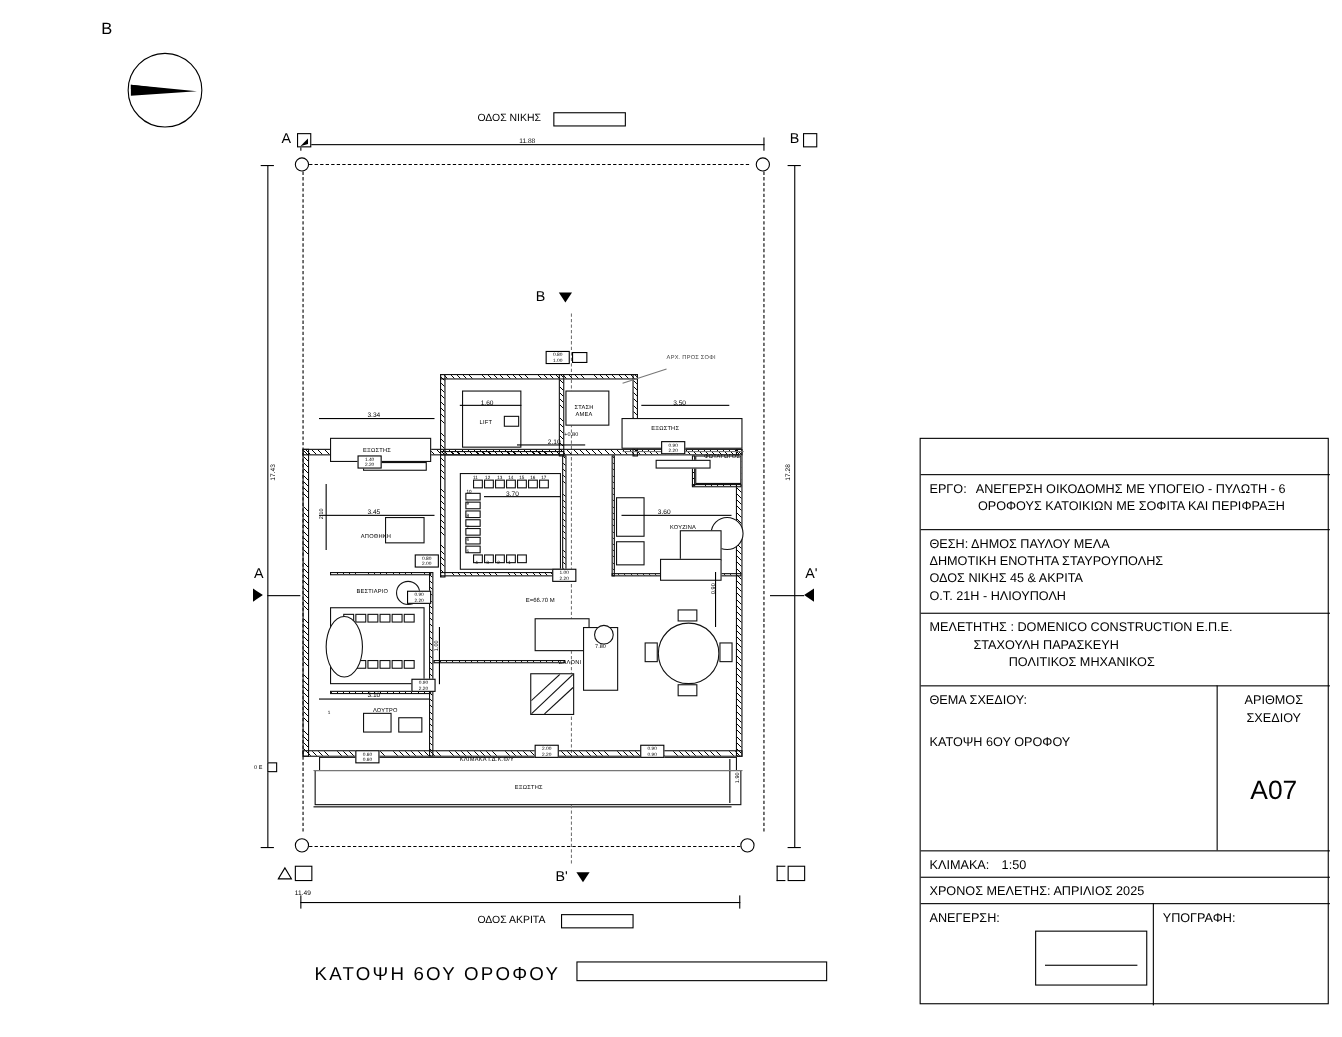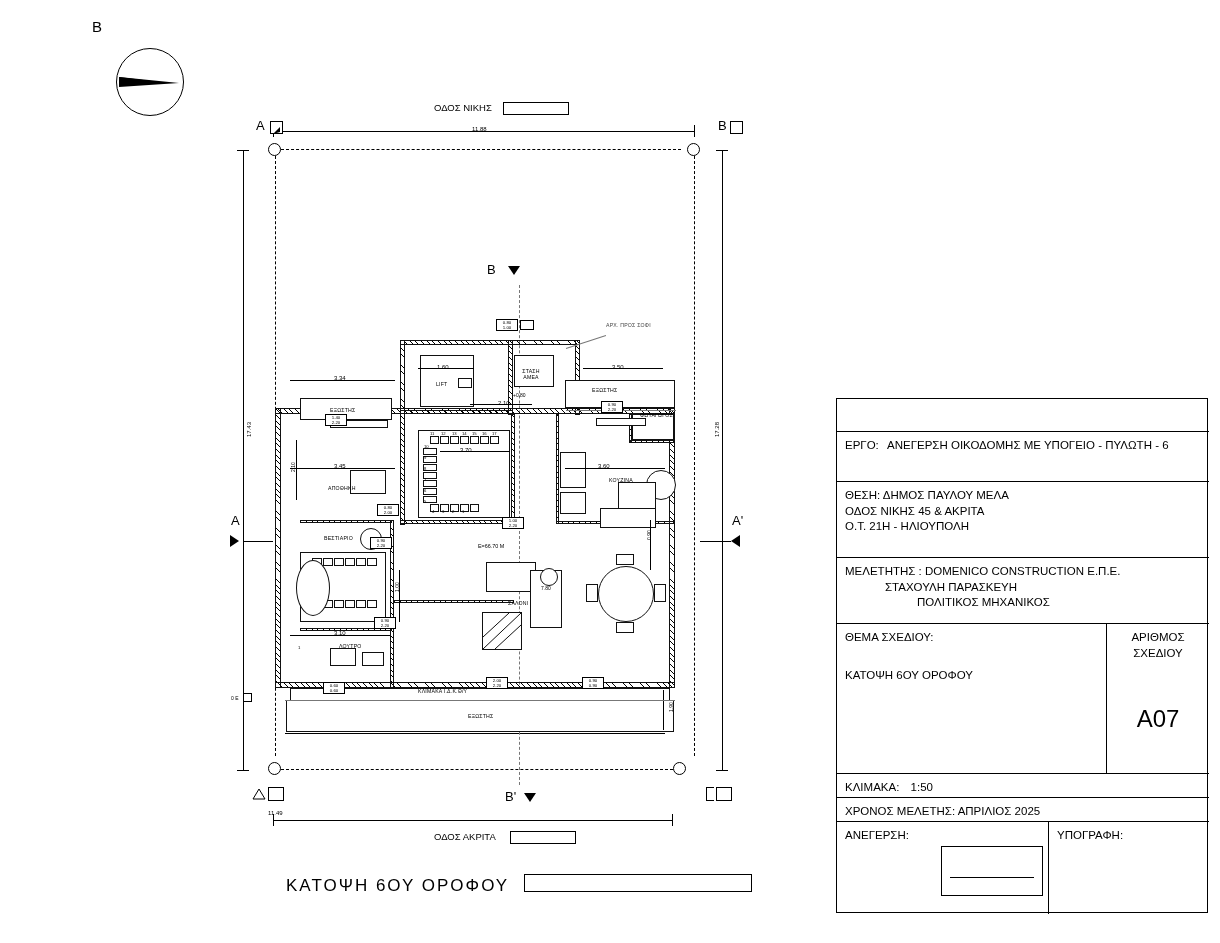--- a/index.html
+++ b/index.html
@@ -489,24 +489,26 @@
 
   <div class="plan-title" style="left:286px; top:876px;">ΚΑΤΟΨΗ 6ΟΥ ΟΡΟΦΟΥ</div>
   <div class="street-box" style="left:524px; top:874px; width:228px; height:18px;"></div>
 
   <div class="tb" style="left:836px; top:398px; width:372px; height:515px;">
 
 
     <div class="tb-cell bt" style="left:0; top:32px; width:372px; height:50px;">
       <span>ΕΡΓΟ:</span>
       <span style="margin-left:5px;">ΑΝΕΓΕΡΣΗ ΟΙΚΟΔΟΜΗΣ ΜΕ ΥΠΟΓΕΙΟ - ΠΥΛΩΤΗ - 6</span>
+      <div style="margin-left:44px;">ΟΡΟΦΟΥΣ ΚΑΤΟΙΚΙΩΝ ΜΕ ΣΟΦΙΤΑ ΚΑΙ ΠΕΡΙΦΡΑΞΗ</div>
     </div>
 
     <div class="tb-cell bt" style="left:0; top:82px; width:372px; height:76px;">
       <div>ΘΕΣΗ: ΔΗΜΟΣ ΠΑΥΛΟΥ ΜΕΛΑ</div>
+      <div>ΔΗΜΟΤΙΚΗ ΕΝΟΤΗΤΑ ΣΤΑΥΡΟΥΠΟΛΗΣ</div>
       <div>ΟΔΟΣ ΝΙΚΗΣ 45 &amp; ΑΚΡΙΤΑ</div>
       <div>Ο.Τ. 21Η - ΗΛΙΟΥΠΟΛΗ</div>
     </div>
 
     <div class="tb-cell bt" style="left:0; top:158px; width:372px; height:66px;">
       <div>ΜΕΛΕΤΗΤΗΣ : DOMENICO CONSTRUCTION E.Π.Ε.</div>
       <div style="margin-left:40px;">ΣΤΑΧΟΥΛΗ ΠΑΡΑΣΚΕΥΗ</div>
       <div style="margin-left:72px;">ΠΟΛΙΤΙΚΟΣ ΜΗΧΑΝΙΚΟΣ</div>
     </div>
 

